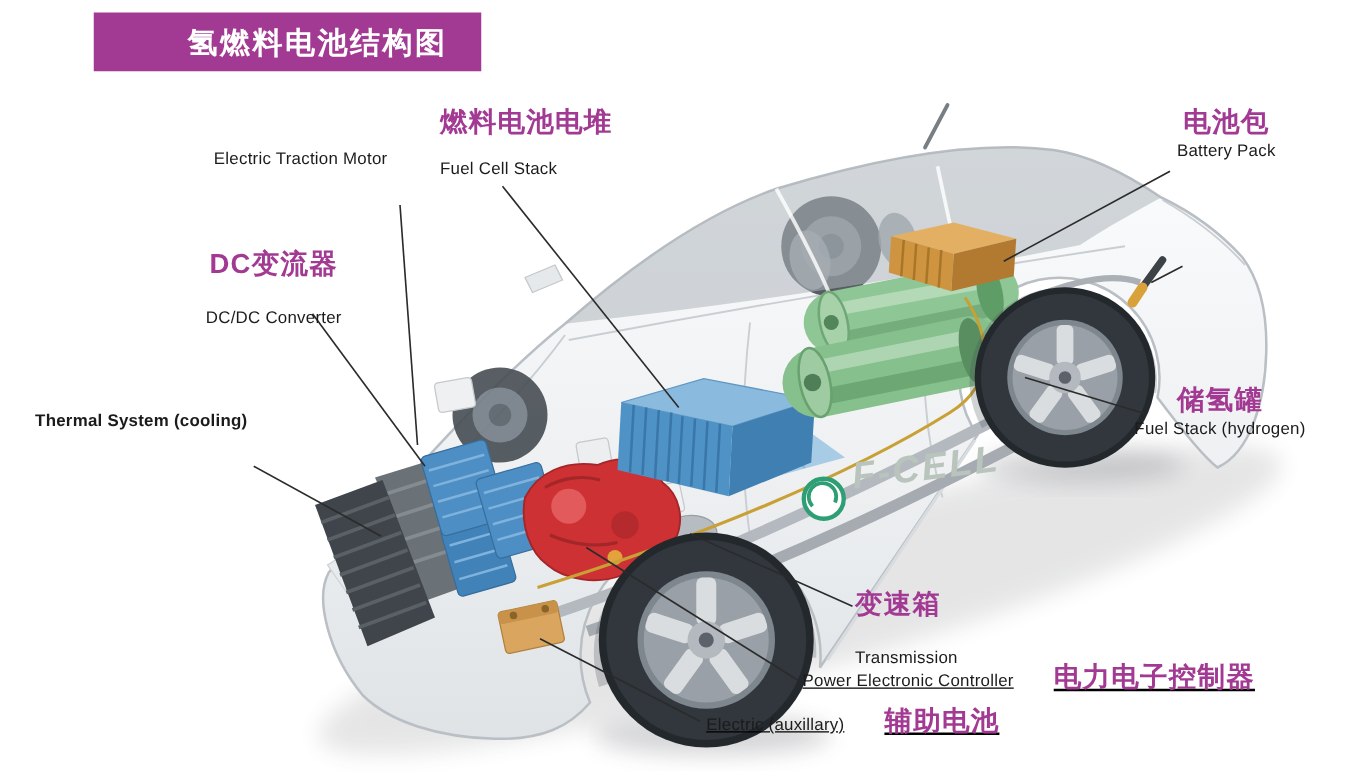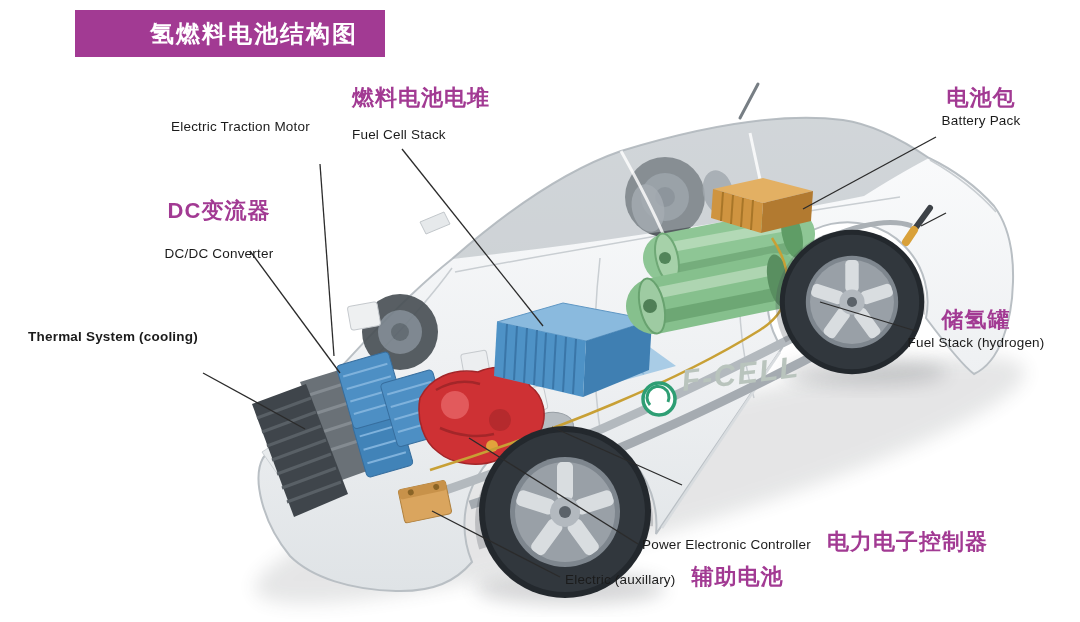--- a/index.html
+++ b/index.html
@@ -7,21 +7,21 @@
          font-family:"Liberation Sans","DejaVu Sans",sans-serif;}
   .stage svg{position:absolute;left:0;top:0;}
   .title-banner{position:absolute;left:75px;top:10px;width:262px;height:47px;background:#A23A93;
          color:#ffffff;font-size:24px;font-weight:700;letter-spacing:2px;
          display:flex;align-items:center;justify-content:center;padding-left:48px;}
   .lbl{position:absolute;line-height:1.1;}
   .center{text-align:center;}
   .zh{font-size:22px;font-weight:700;color:#A23A93;letter-spacing:1px;}
   .en{font-size:13.5px;color:#1b1b1b;letter-spacing:0.2px;}
   .g8{margin-top:24px;} .g10{margin-top:4px;} .g14{margin-top:14px;font-weight:bold;} .g18{margin-top:18px;}
-  .row{display:flex;align-items:baseline;gap:16px;white-space:nowrap;}
+  .row{display:flex;align-items:baseline;gap:32px;white-space:nowrap;text-decoration:underline;}
 </style>
 </head>
 <body>
 
 <div class="stage">
 
 <svg width="1080" height="622" viewBox="0 0 1080 622">
   <defs>
     <filter id="soft" x="-40%" y="-40%" width="180%" height="180%">
       <feGaussianBlur stdDeviation="9"></feGaussianBlur>
@@ -294,20 +294,24 @@
 
 <div class="lbl center" style="left:22px;top:316px;width:182px">
   <div class="en g14">Thermal System (cooling)</div>
 </div>
 
 <div class="lbl center" style="left:890px;top:308px;width:172px">
   <div class="zh">储氢罐</div>
   <div class="en g10">Fuel Stack (hydrogen)</div>
 </div>
 
+<div class="lbl" style="left:684px;top:471px;width:140px">
+  <div class="zh">变速箱</div>
+  <div class="en g8">Transmission</div>
+</div>
 
 <div class="lbl row" style="left:642px;top:530px">
   <span class="en">Power Electronic Controller</span>
   <span class="zh">电力电子控制器</span>
 </div>
 
 <div class="lbl row" style="left:565px;top:565px">
   <span class="en">Electric (auxillary)</span>
   <span class="zh">辅助电池</span>
 </div>

